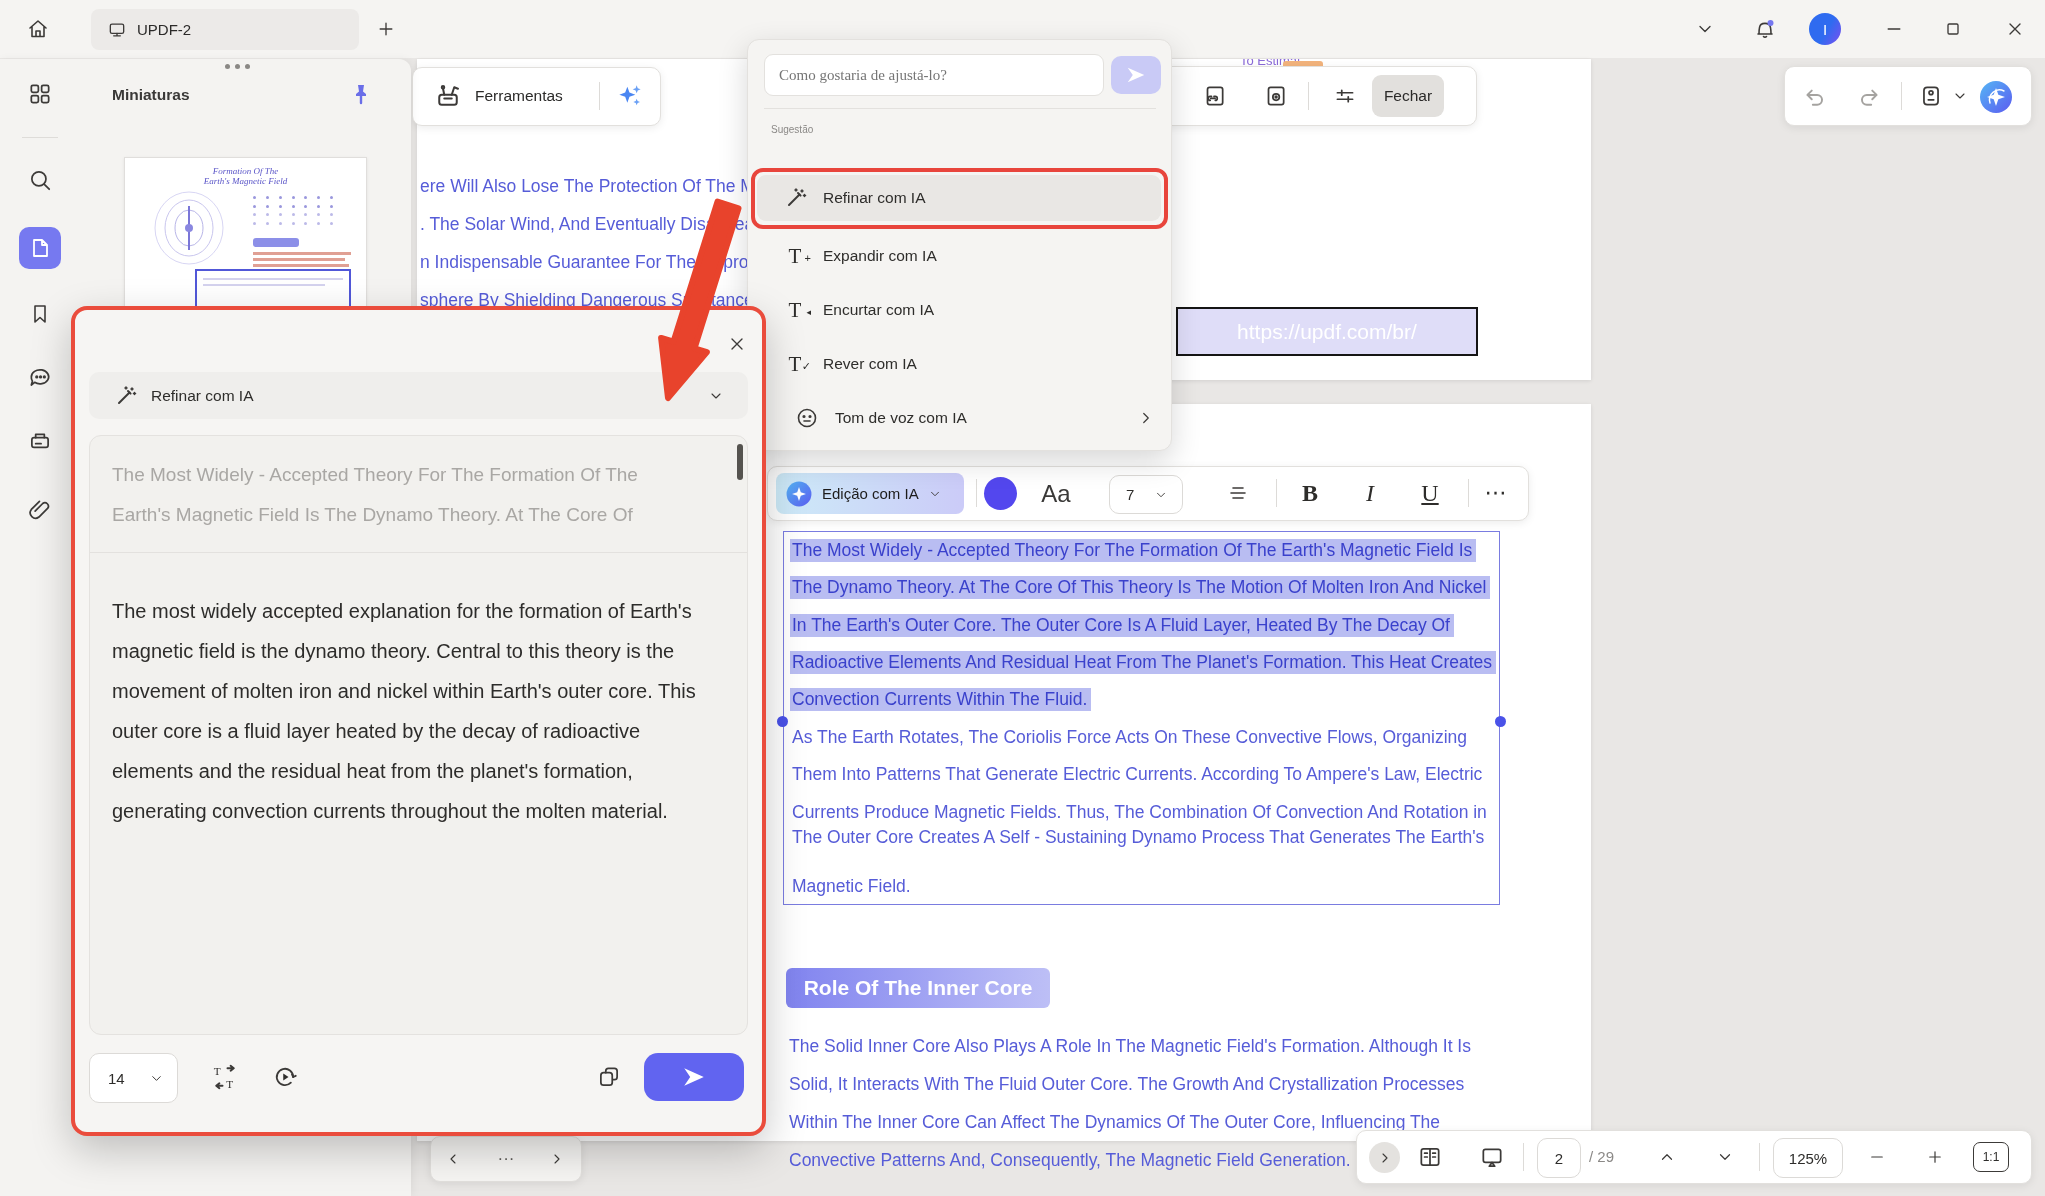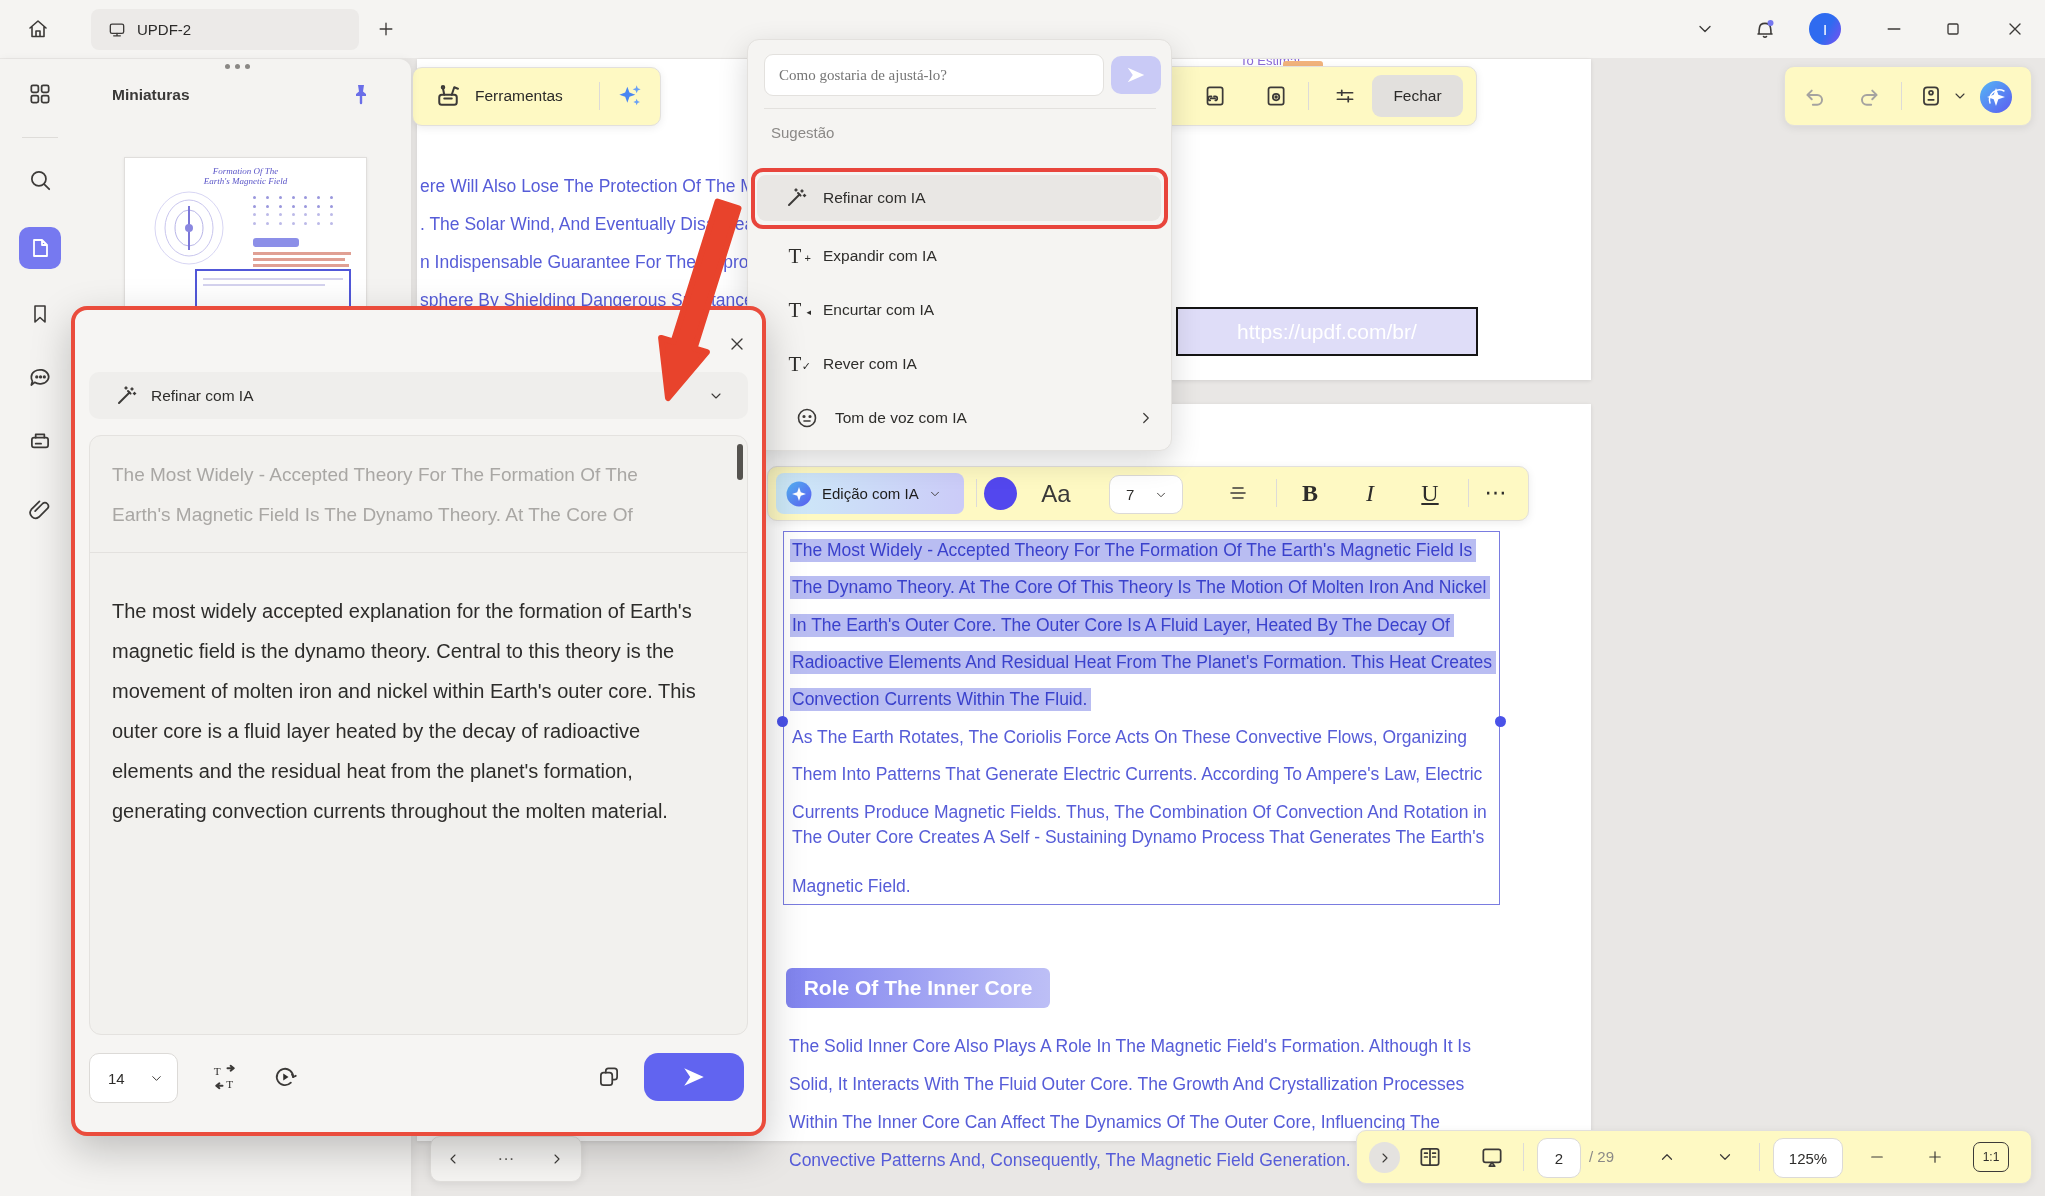--- a/index.html
+++ b/index.html
@@ -8,21 +8,21 @@
   .abs{position:absolute;}
   .ic{display:flex;align-items:center;justify-content:center;}
   svg{display:block;}
   .stroke{fill:none;stroke:#3c3a38;stroke-width:1.6;stroke-linecap:round;stroke-linejoin:round;}
   .titlebar{left:0;top:0;width:2045px;height:58px;background:#f5f4f2;}
   .tb-btn{width:40px;height:40px;border-radius:8px;cursor:pointer;}
   .tab{left:91px;top:9px;width:268px;height:41px;background:#eceae8;border-radius:8px;
        display:flex;align-items:center;gap:10px;padding-left:16px;box-sizing:border-box;font-size:15px;color:#2b2a29;}
   .avatar{width:32px;height:32px;border-radius:50%;background:linear-gradient(120deg,#2f6bf0 55%,#7b4ff0);
           color:#fff;font-size:15px;display:flex;align-items:center;justify-content:center;}
-  .float-bar{background:#fef9c3;border:1px solid #e2e0dd;border-radius:10px;box-shadow:0 2px 8px rgba(0,0,0,.08);}
+  .float-bar{background:#ffffff;border:1px solid #e2e0dd;border-radius:10px;box-shadow:0 2px 8px rgba(0,0,0,.08);}
   .page{background:#ffffff;box-shadow:0 1px 4px rgba(0,0,0,.10);}
   .docline{position:absolute;font-size:17.5px;color:#565cd8;white-space:nowrap;}
   .hl{background:#b9bdf2;color:#3a41cc;padding:1px 4px 2px 2px;}
   .panel{left:0;top:59px;width:411px;height:1137px;background:#f4f3f1;border-radius:0 12px 0 0;
          box-shadow:2px 0 8px rgba(0,0,0,.05);}
   .rail-ic{position:absolute;left:27px;width:26px;height:26px;}
   .menu{left:747px;top:39px;width:423px;height:410px;background:#f5f4f2;border:1px solid #e3e1de;
         border-radius:12px;box-shadow:0 10px 30px rgba(0,0,0,.16);}
   .menu-item{position:absolute;left:756px;width:404px;height:46px;display:flex;align-items:center;
              gap:16px;padding-left:26px;box-sizing:border-box;font-size:15.5px;color:#2e2d2b;cursor:pointer;}
@@ -161,21 +161,21 @@
         <circle cx="13" cy="13" r="3"></circle>
           <circle cx="13" cy="13" r="0.8"></circle>
       </svg>
     </div>
     <div class="abs" style="left:148px;top:15px;width:1px;height:28px;background:#dddbd8;"></div>
     <div class="abs ic bb-ic" style="left:165px;top:9px;">
       <svg width="26" height="26" viewBox="0 0 24 24" class="stroke">
         <path d="M5 9 H19 M5 15 H19 M9 6.8 v4.4 M15 12.8 v4.4"></path>
       </svg>
     </div>
-    <div class="abs ic" style="left:212px;top:8px;width:91px;height:42px;background:#e2e0dd;border-radius:9px;cursor:pointer;">
+    <div class="abs ic" style="left:212px;top:8px;width:72px;height:42px;background:#e2e0dd;border-radius:9px;cursor:pointer;">
       <span style="font-size:15.5px;color:#2b2a29;">Fechar</span>
     </div>
   </div>
 
   <div class="abs float-bar" style="left:1784px;top:66px;width:246px;height:58px;">
     <div class="abs ic bb-ic" style="left:10px;top:9px;">
       <svg width="26" height="26" viewBox="0 0 24 24" style="fill:none;stroke:#a5a3a0;stroke-width:1.8;stroke-linecap:round;stroke-linejoin:round;">
         <path d="M9 7 L5 11 L9 15 M5 11 H14 a4.5 4.5 0 0 1 0 9 H10"></path>
       </svg>
     </div>
@@ -443,21 +443,21 @@
   <div class="abs menu">
     <div class="abs" style="left:16px;top:14px;width:340px;height:42px;background:#fff;border:1px solid #e3e1de;border-radius:9px;box-sizing:border-box;">
       <input style="position: absolute; left: 12px; top: 1px; width: 300px; height: 36px; border: none; outline: none; background: transparent; font-size: 15px; color: rgb(46, 45, 43);" placeholder="Como gostaria de ajustá-lo?">
     </div>
     <div class="abs ic" style="left:363px;top:16px;width:50px;height:38px;background:#c9caf6;border-radius:10px;cursor:pointer;">
       <svg width="22" height="22" viewBox="0 0 24 24">
         <path d="M3 4 L21 12 L3 20 L8.5 12 Z" fill="#ffffff"></path>
       </svg>
     </div>
     <div class="abs" style="left:16px;top:68px;width:392px;height:1px;background:#e3e1de;"></div>
-    <div class="abs gray-txt" style="left:23px;top:84px;font-size:15px;">Sugestão</div>
+    <div class="abs gray-txt" style="left:23px;top:84px;font-size:10px;">Sugestão</div>
 
     <div class="abs menu-item" style="left:9px;top:135px;background:#e9e7e4;border-radius:9px;">
       <svg width="24" height="24" viewBox="0 0 24 24" class="stroke">
         <path d="M6 19 L16.5 8.5" stroke-width="2"></path>
           <path d="M15 7 l2.6 2.6" stroke-width="2"></path>
         <path d="M19 4 v2 M18 5 h2 M21.5 8.5 v2 M20.5 9.5 h2 M13 3 v2 M12 4 h2"></path>
       </svg>
       <span>Refinar com IA</span>
     </div>
     <div class="abs" style="left:747px;top:168px;width:423px;height:61px;margin-left:-744px;margin-top:-135px;"></div>

